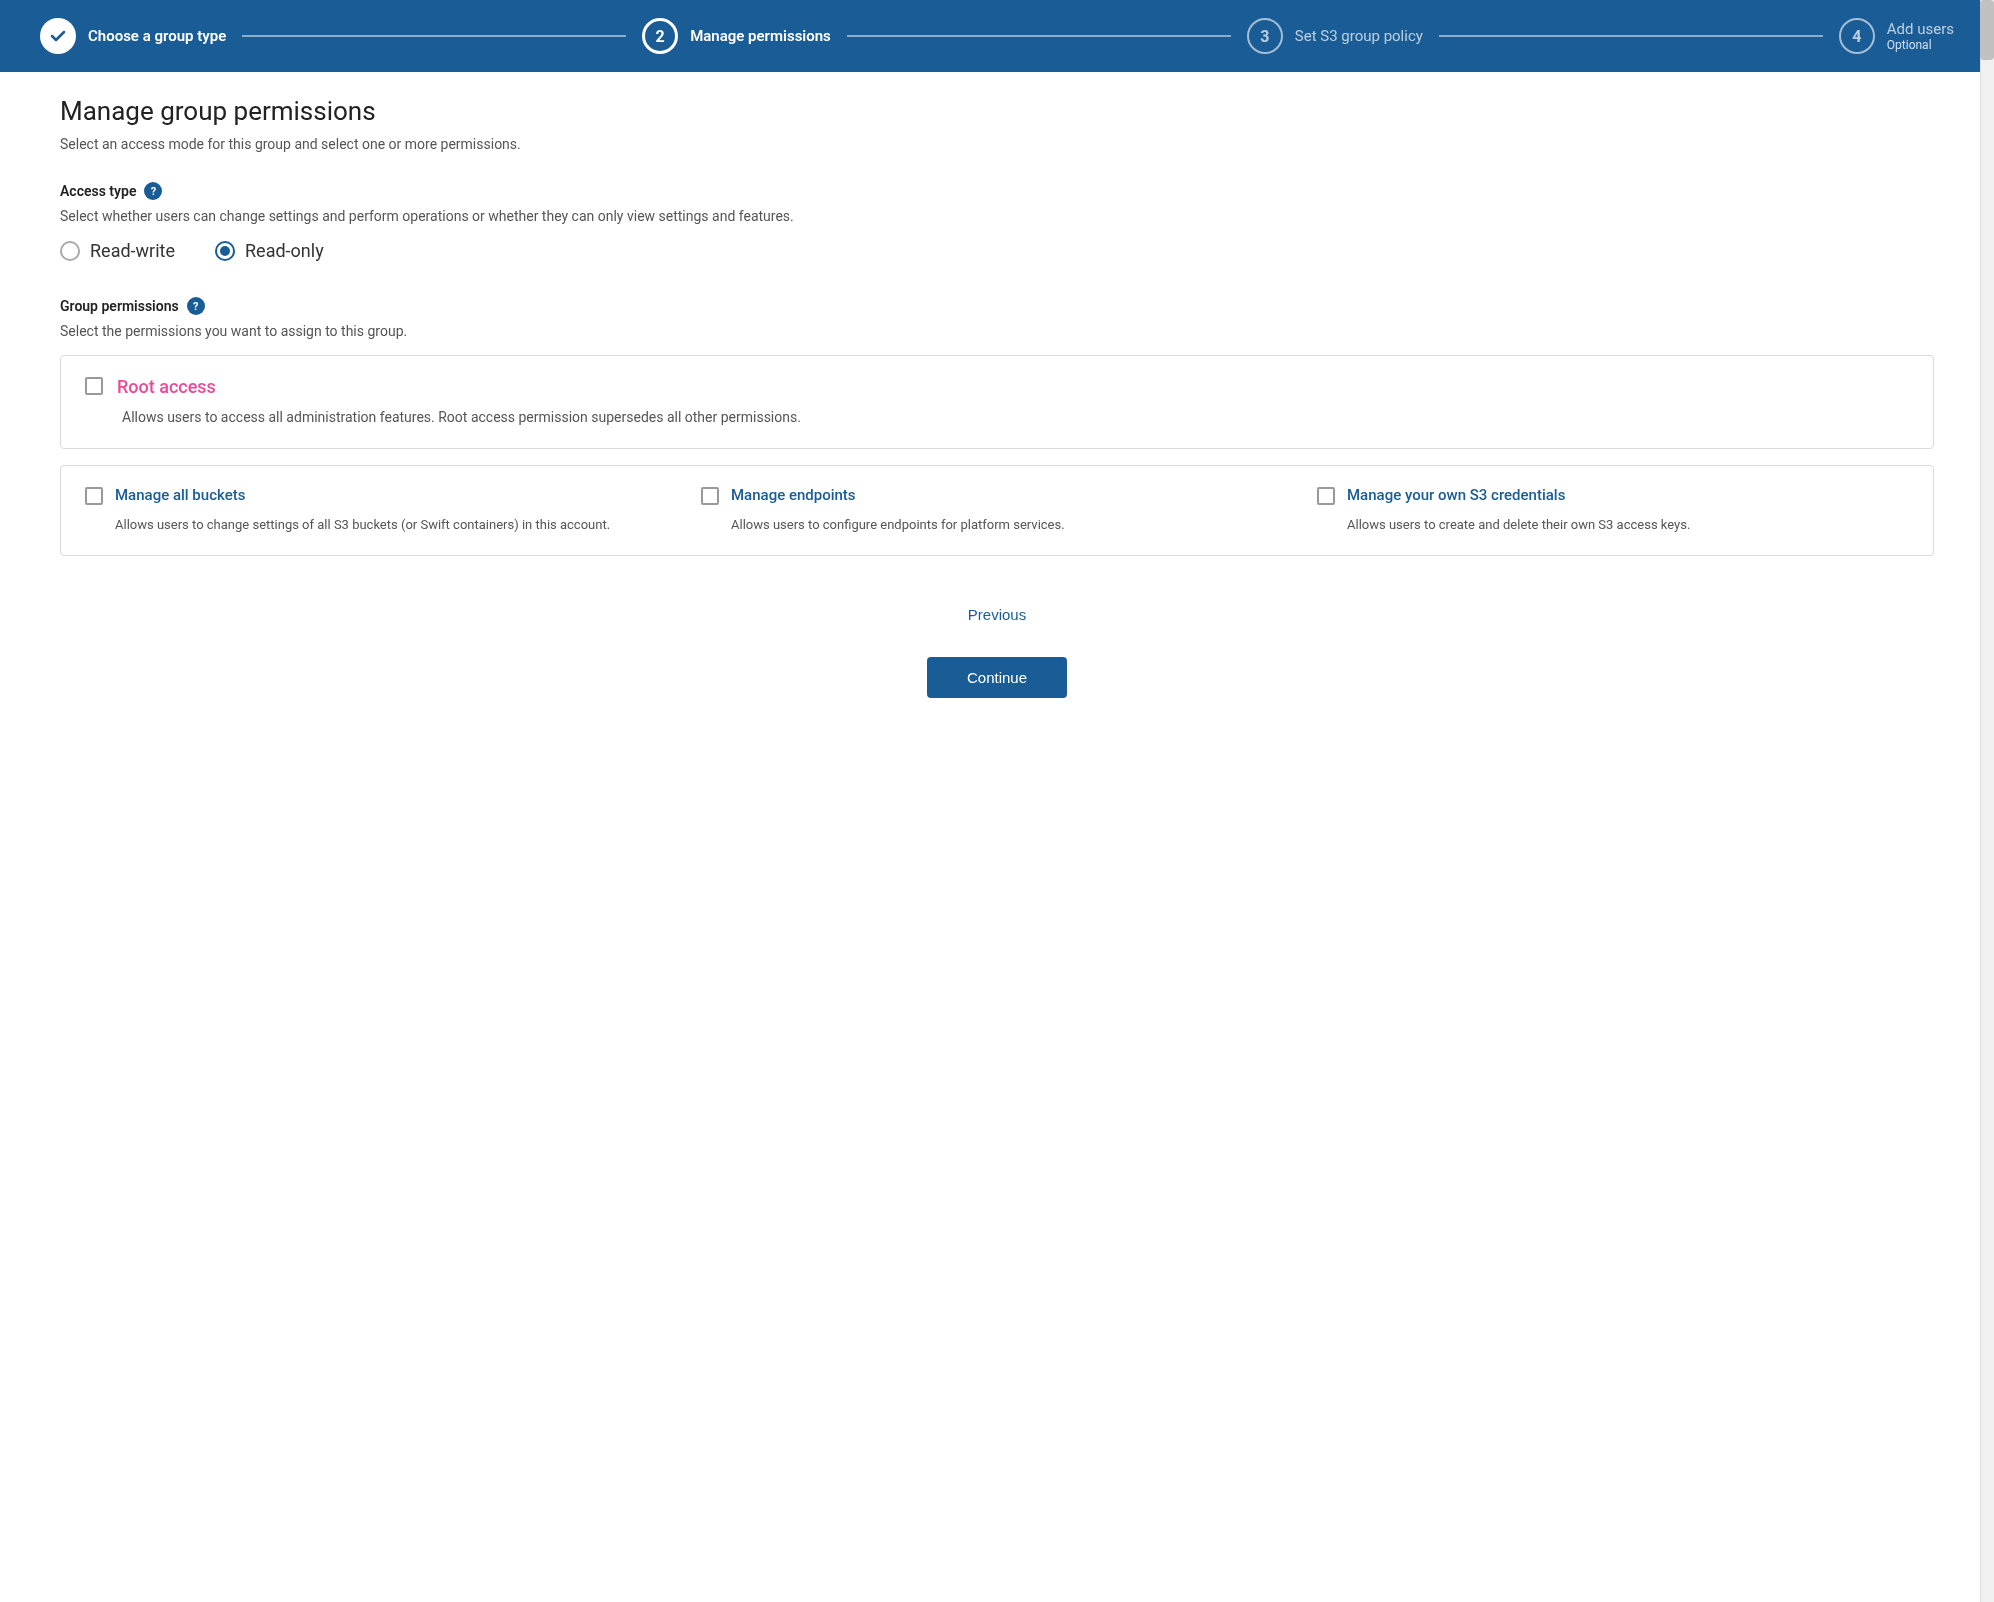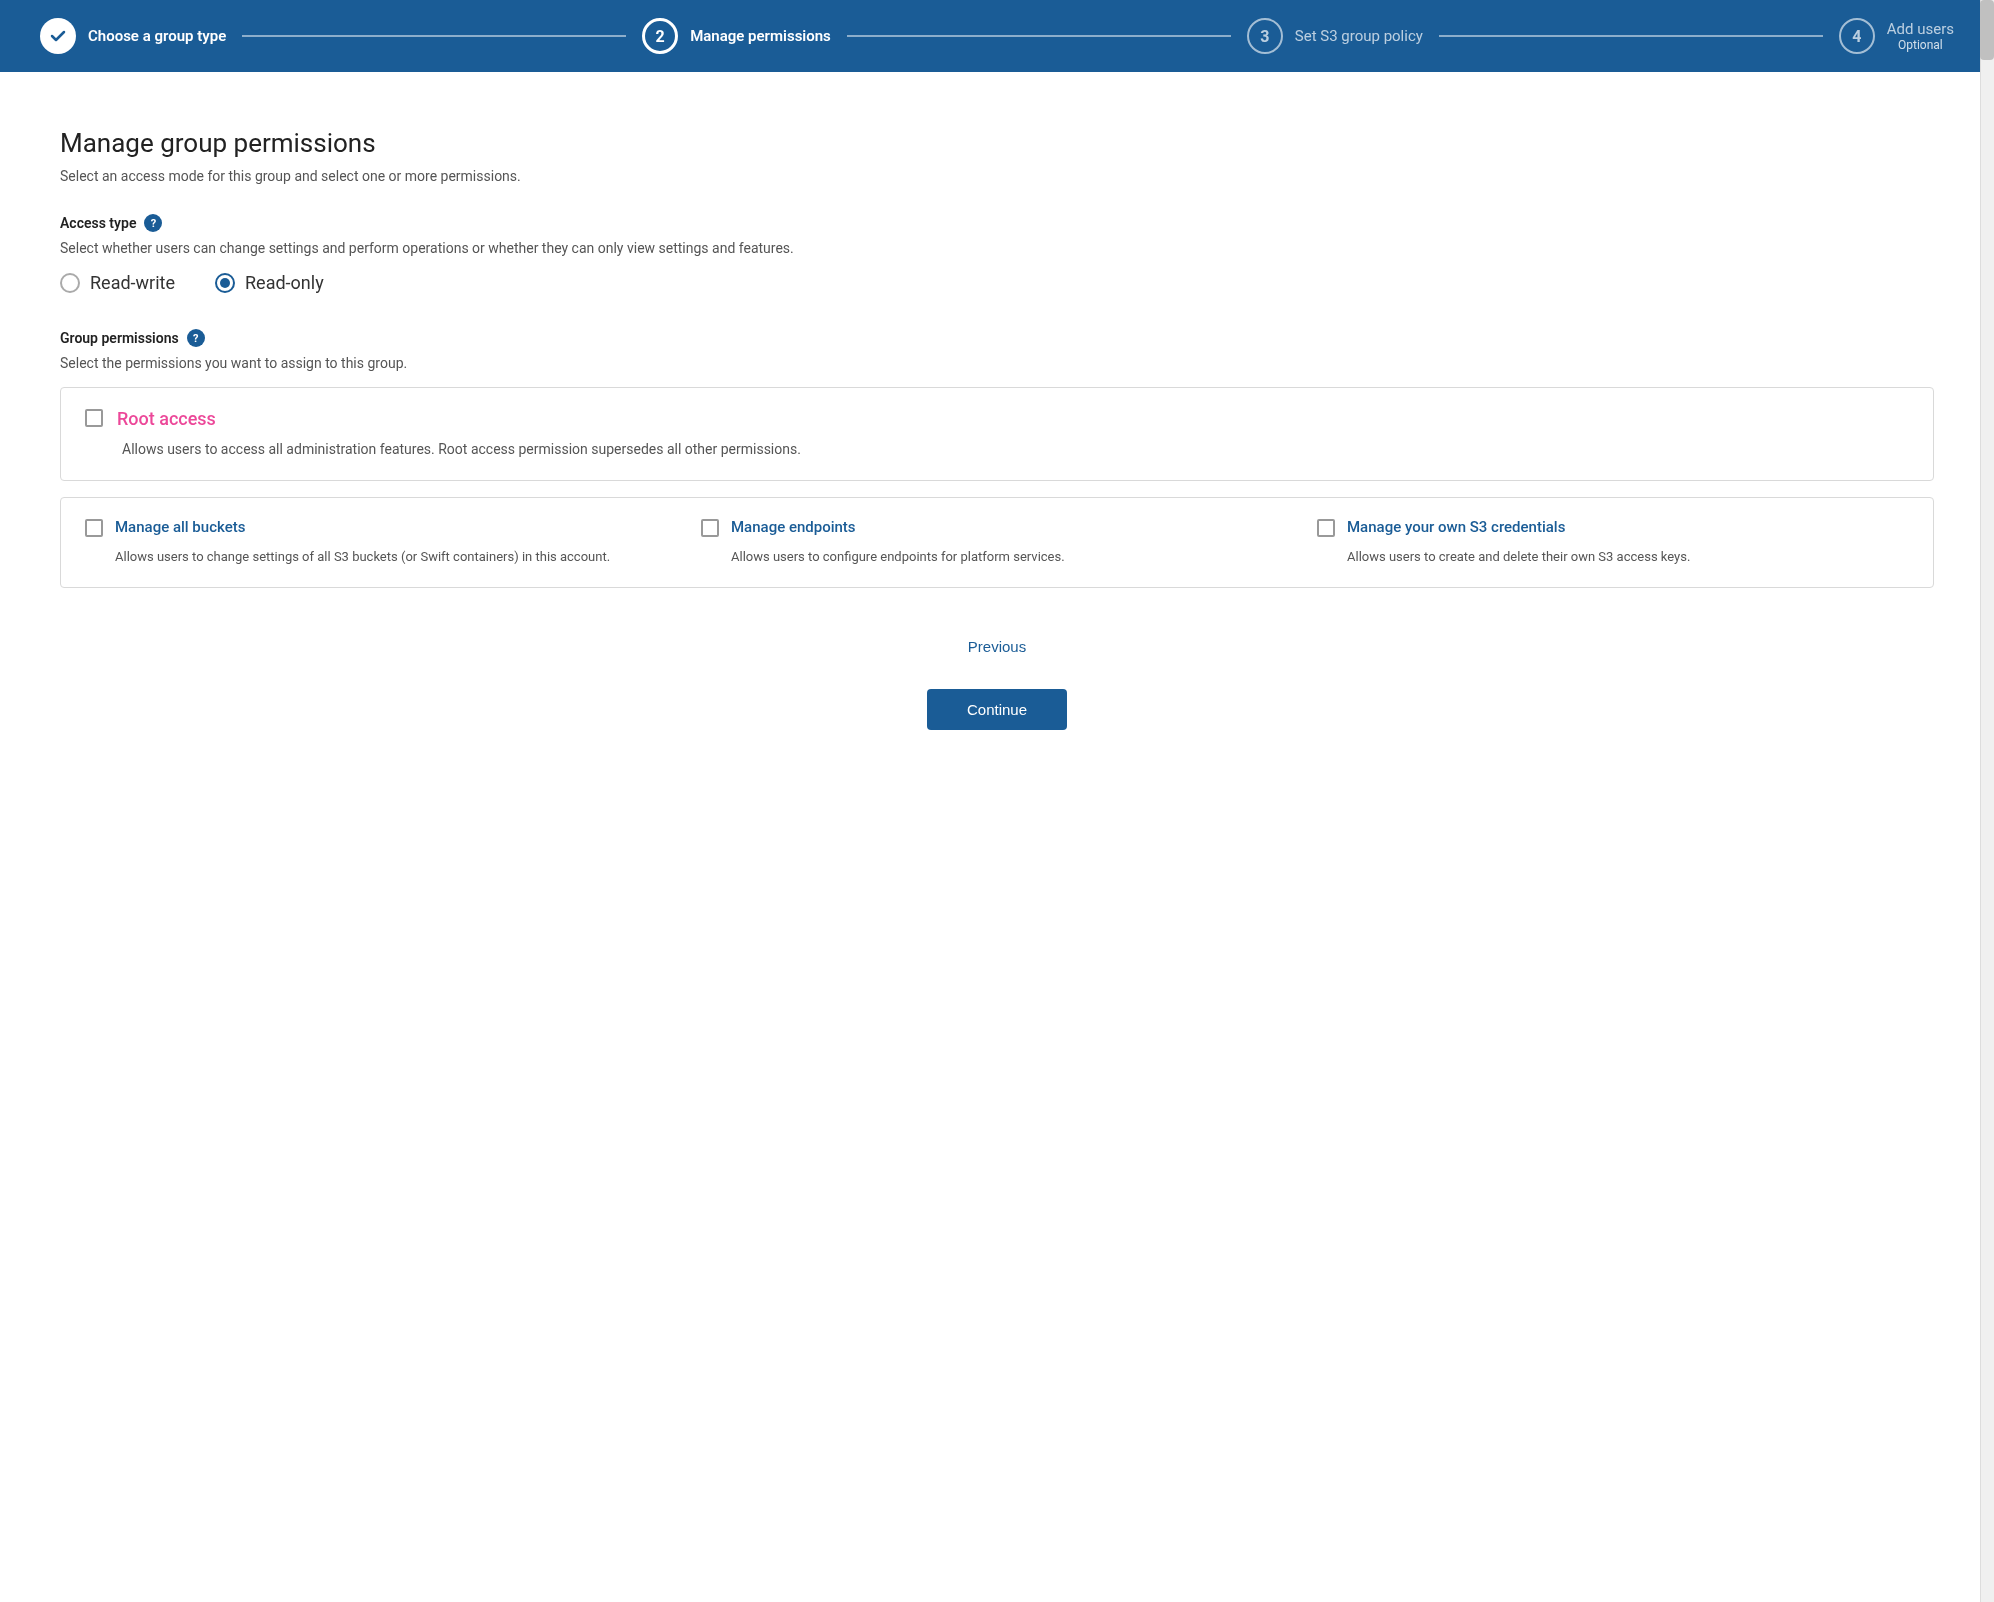--- a/index.html
+++ b/index.html
@@ -17,21 +17,20 @@
       position: relative;
     }
 
     
     .wizard-header {
       background: #1a5c96;
       padding: 18px 40px;
       display: flex;
       align-items: center;
       gap: 0;
-      text-align: center;
     }
 
     .step {
       display: flex;
       align-items: center;
       gap: 12px;
       color: #fff;
     }
 
     .step-icon {
@@ -87,21 +86,21 @@
     .step-connector {
       flex: 1;
       height: 2px;
       background: rgba(255,255,255,0.5);
       margin: 0 16px;
       min-width: 60px;
     }
 
     
     .content {
-      padding: 56px 60px;
+      padding: 24px 60px;
       background: #fff;
     }
 
     .page-title {
       font-size: 26px;
       font-weight: 400;
       color: #222;
       margin-bottom: 10px;
     }
 

